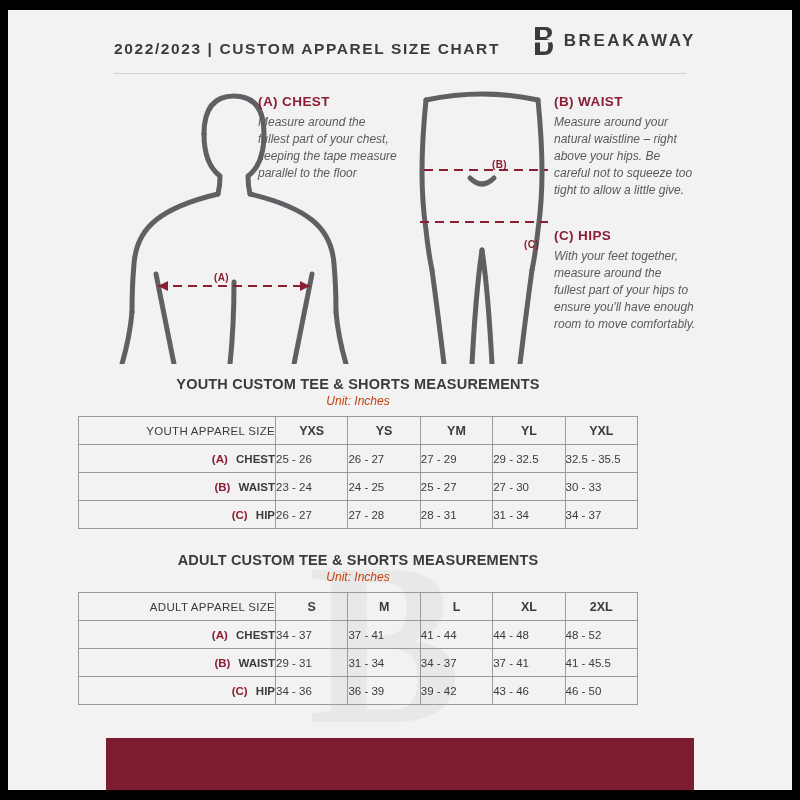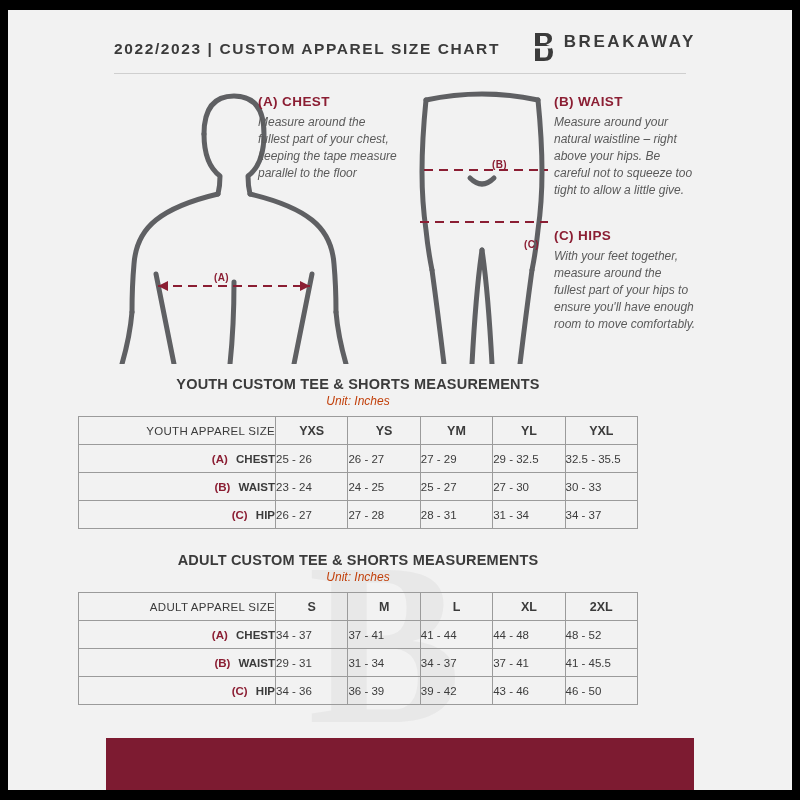--- a/index.html
+++ b/index.html
@@ -52,23 +52,23 @@
     left: 106px;
     top: 30px;
     font-size: 15.5px;
     font-weight: bold;
     letter-spacing: 1.6px;
     color: #3b3b3b;
   }
   .brand-wrap {
     position: absolute;
     right: 96px;
-    top: 22px;
+    top: 16px;
     display: flex;
-    align-items: flex-start;
+    align-items: center;
     gap: 10px;
   }
   .brand-mark {
     width: 22px;
     height: 30px;
     position: relative;
   }
   .brand-name {
     font-size: 17px;
     font-weight: bold;

